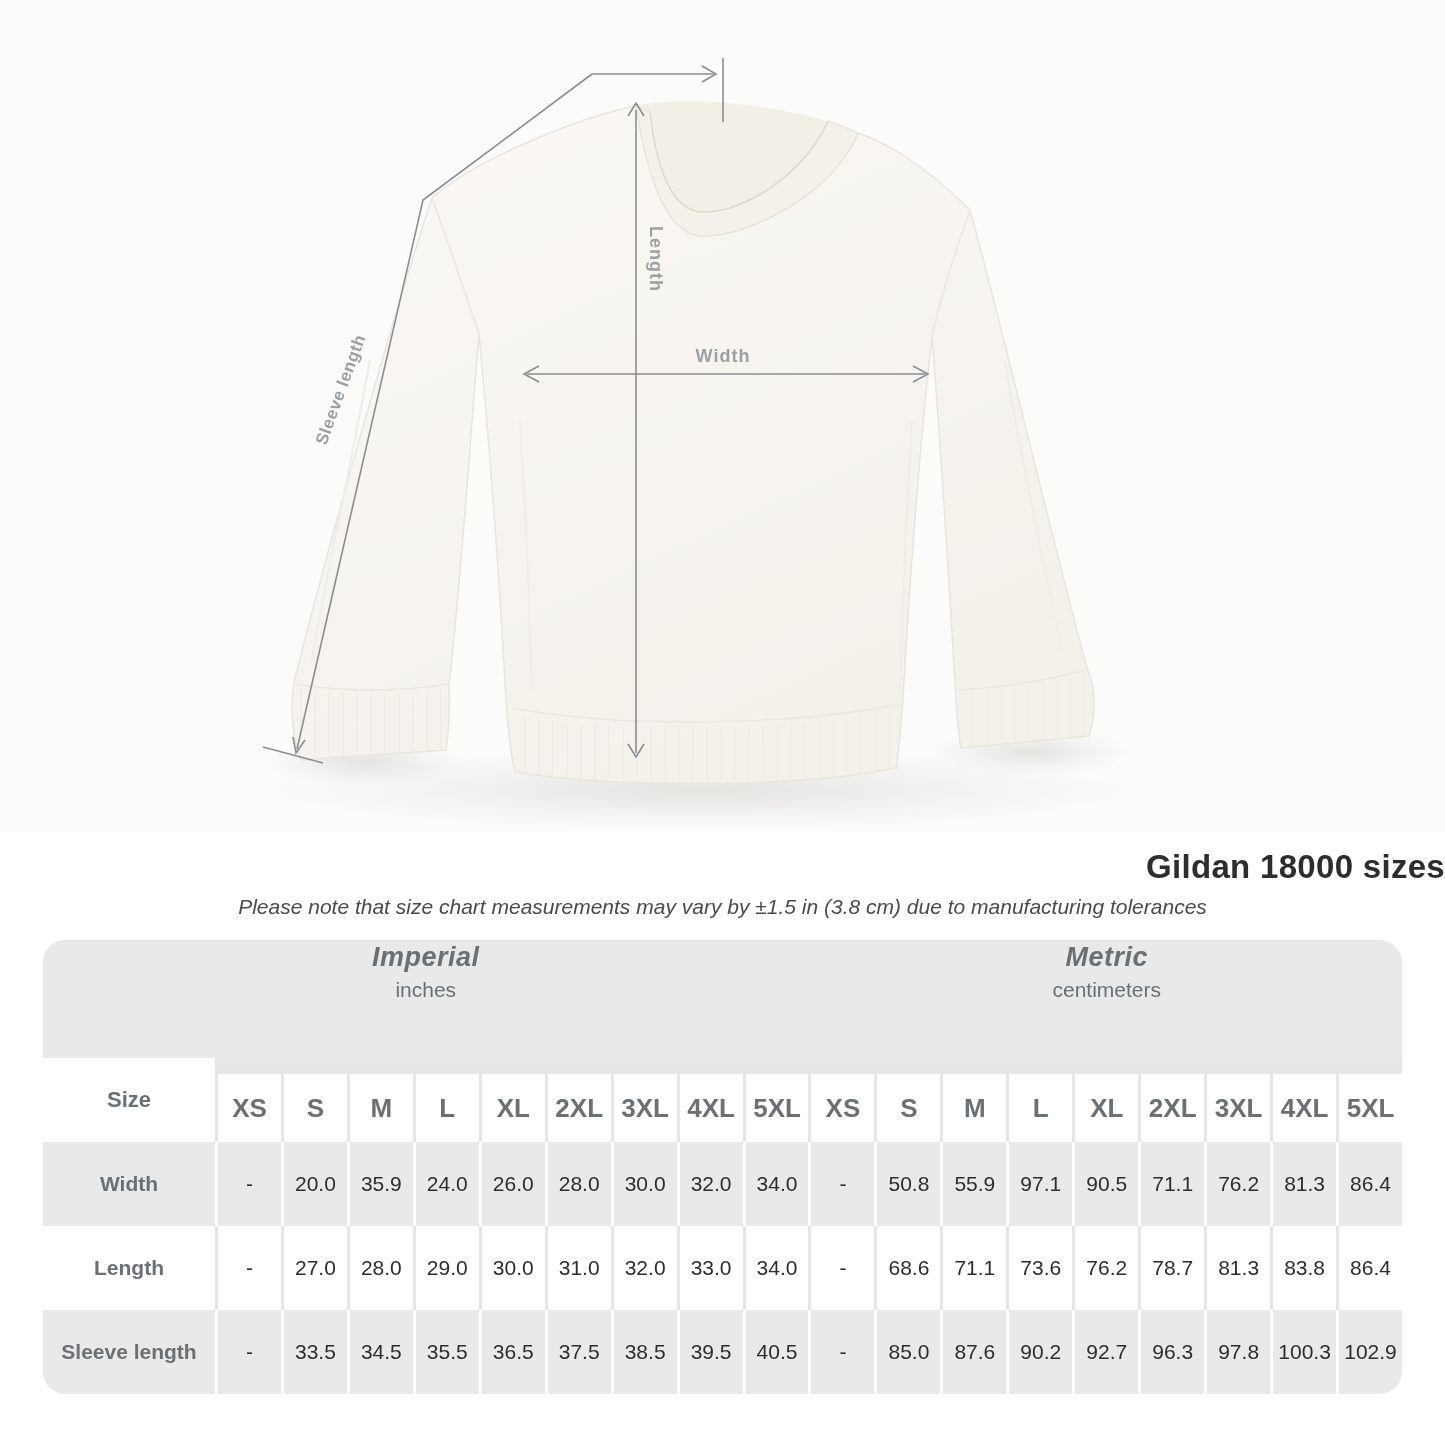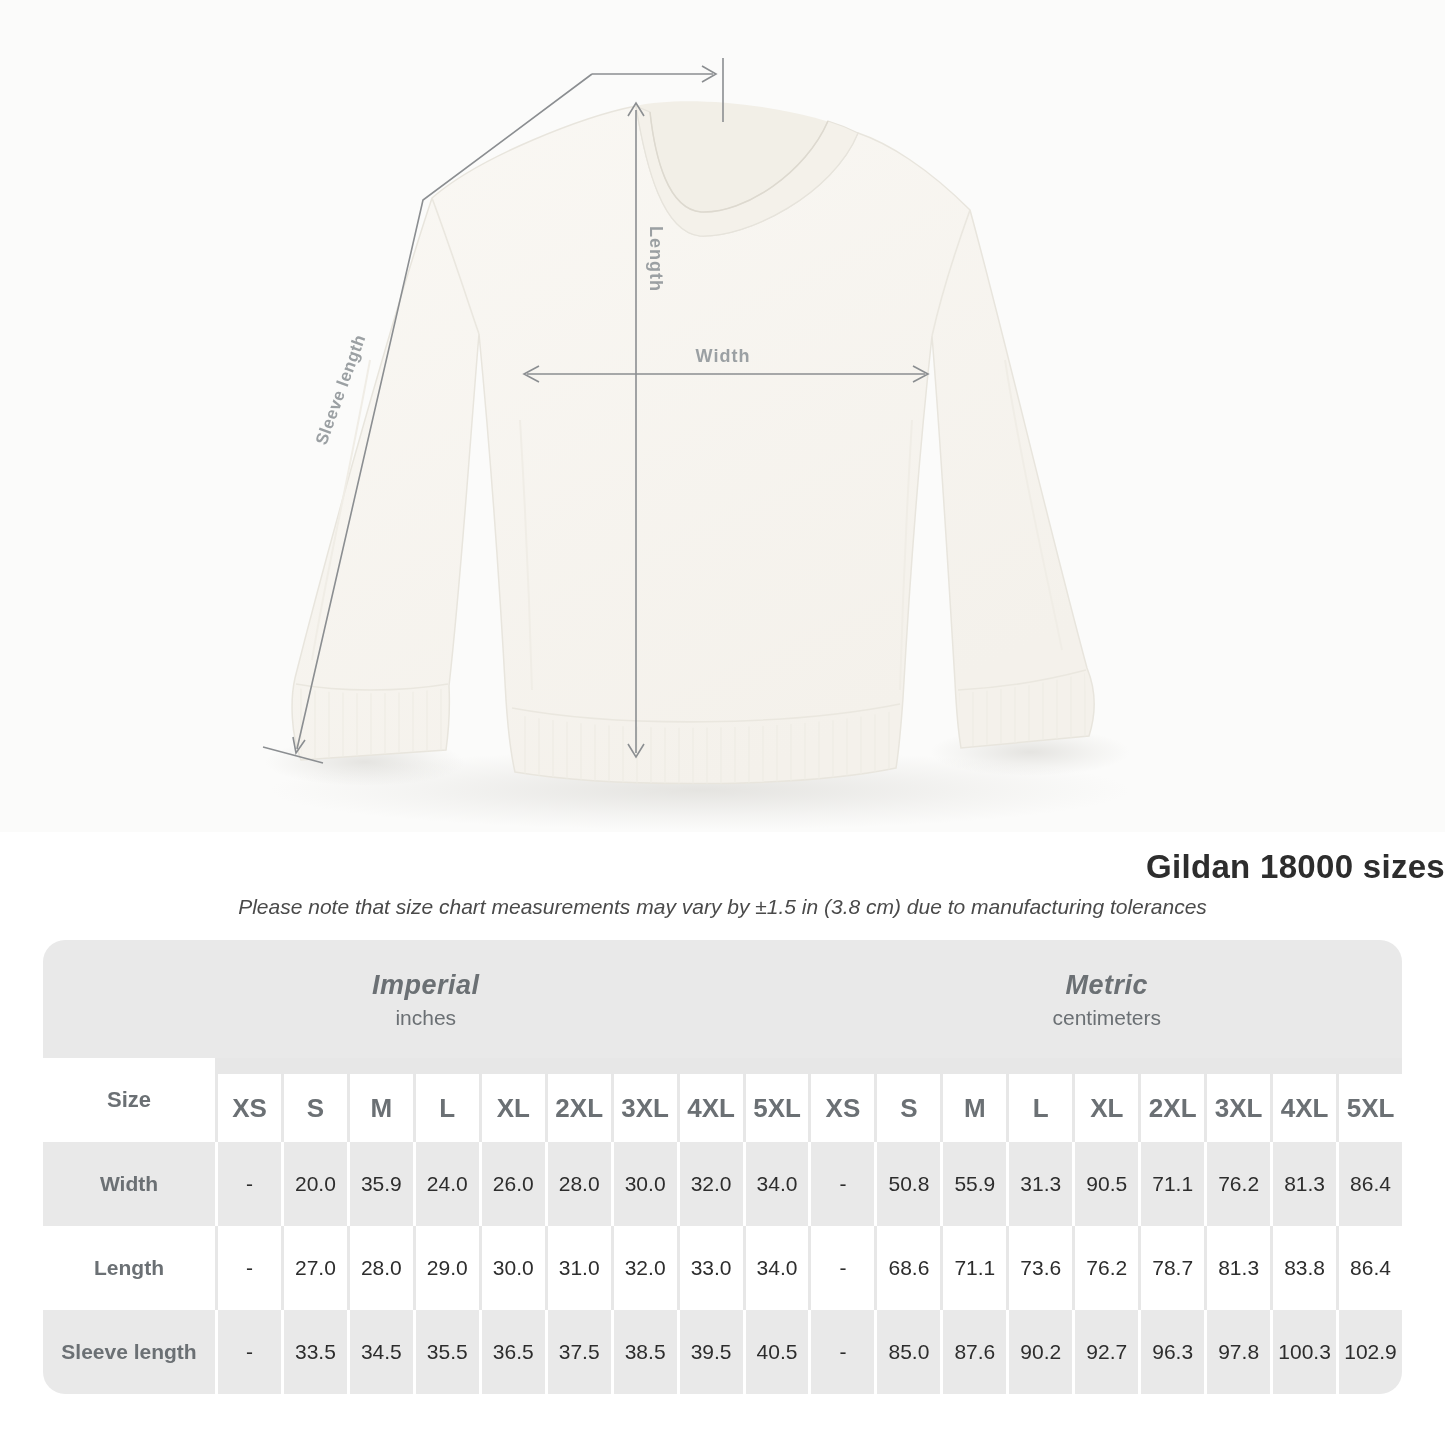--- a/index.html
+++ b/index.html
@@ -15,21 +15,21 @@
   }
   .page-subtitle{
     margin:9px 0 0 0;font-size:21px;font-style:italic;color:#4a4a4a;
   }
   
   .table-wrap{
     width:1359px;margin:21px 0 0 43px;border-radius:22px;overflow:hidden;
   }
   .tgrid{display:grid;grid-template-columns:172px repeat(18,1fr);column-gap:3px;}
   .band{background:#e9e9e9;height:118px;}
-  .band-sec{display:flex;flex-direction:column;align-items:center;justify-content:center;gap:5px;padding-top:2px;}
+  .band-sec{display:flex;flex-direction:column;align-items:center;gap:5px;padding-top:2px;}
   .band-left{grid-column:1/11;}
   .band-right{grid-column:11/20;}
   .band-title{font-size:27px;font-weight:bold;font-style:italic;color:#6b7074;letter-spacing:.5px;}
   .band-unit{font-size:21px;color:#6b7074;}
   .trow{height:84px;}
   .row-light{background:#e7e7e7;} 
   .row-shade{background:#ffffff;} 
   .cell{display:flex;align-items:center;justify-content:center;}
   .row-light > .cell{background:#ffffff;}
   .row-shade > .cell{background:#e9e9e9;}
@@ -191,21 +191,21 @@
         <div class="cell val">35.9</div>
         <div class="cell val">24.0</div>
         <div class="cell val">26.0</div>
         <div class="cell val">28.0</div>
         <div class="cell val">30.0</div>
         <div class="cell val">32.0</div>
         <div class="cell val">34.0</div>
         <div class="cell val">-</div>
         <div class="cell val">50.8</div>
         <div class="cell val">55.9</div>
-        <div class="cell val">31.3</div>
+        <div class="cell val">97.1</div>
         <div class="cell val">90.5</div>
         <div class="cell val">71.1</div>
         <div class="cell val">76.2</div>
         <div class="cell val">81.3</div>
         <div class="cell val">86.4</div>
       </div>
       <div class="trow tgrid row-light">
         <div class="cell rlabel">Length</div>
         <div class="cell val">-</div>
         <div class="cell val">27.0</div>

